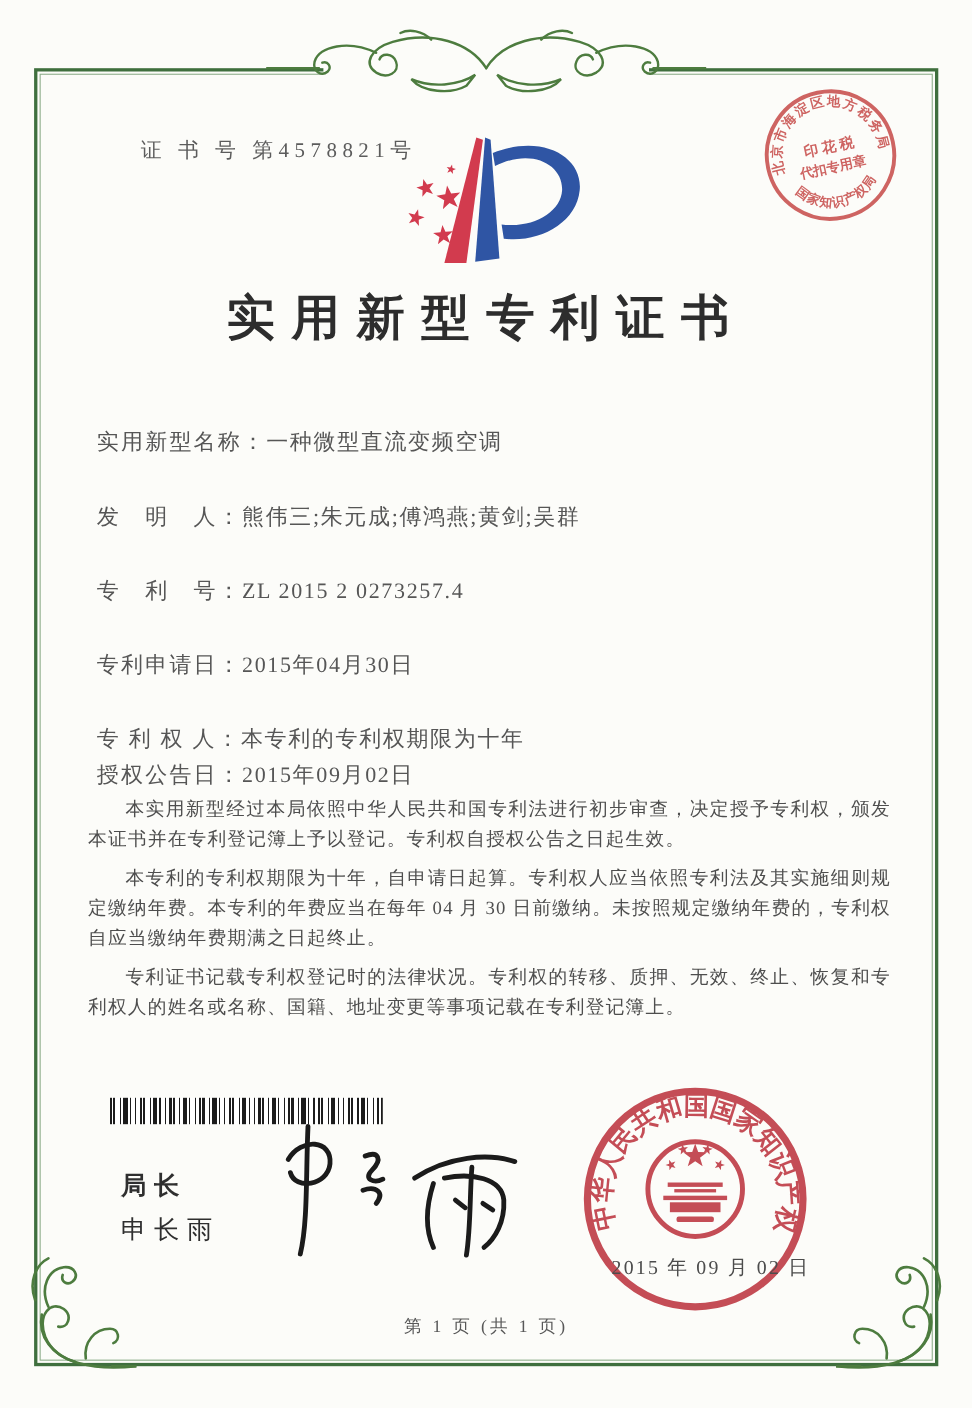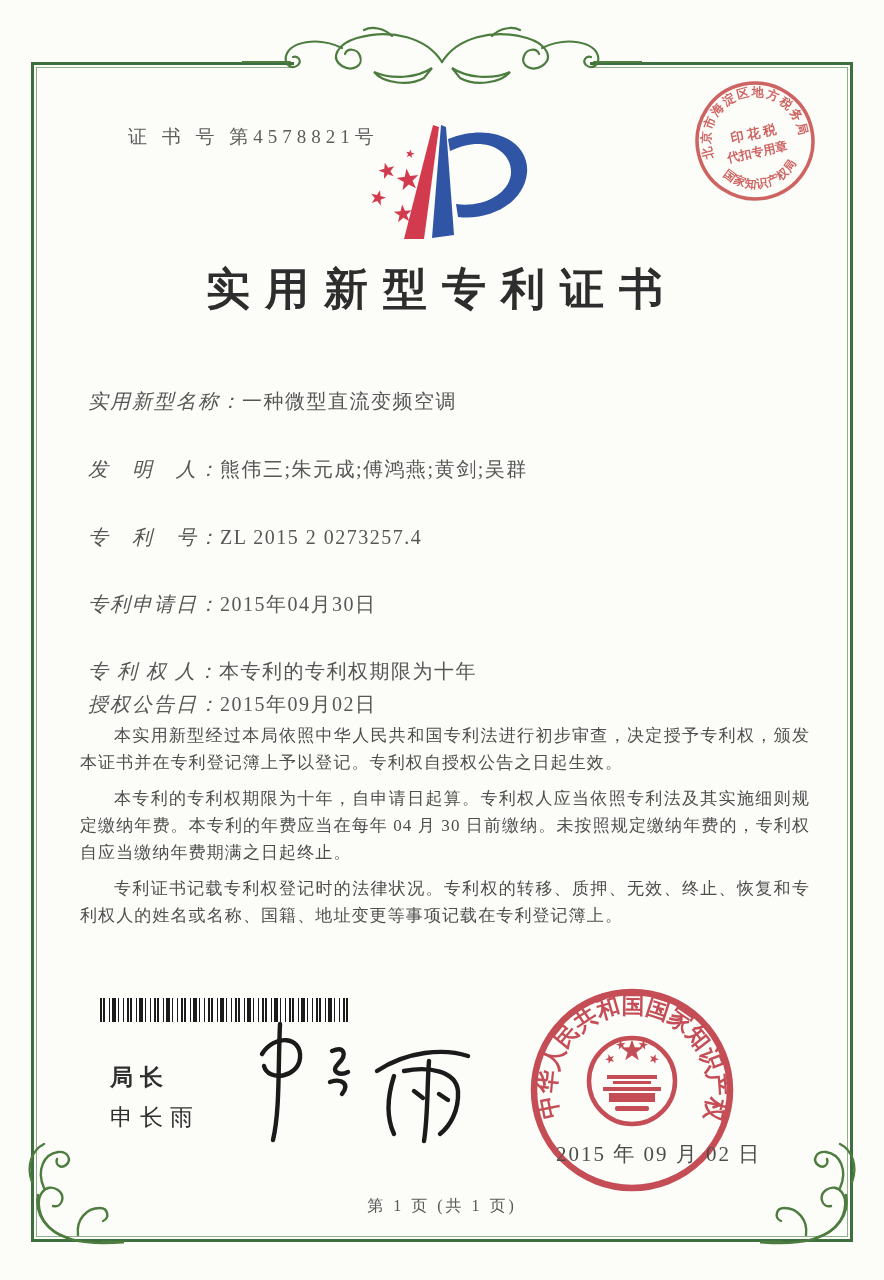--- a/index.html
+++ b/index.html
@@ -16,36 +16,36 @@
   .ornament.bl{left:6px;top:1138px;width:118px;height:118px;}
   .ornament.br{left:760px;top:1138px;width:118px;height:118px;transform:scaleX(-1);}
   
   .cert-number{position:absolute;left:88px;top:124px;font-size:19px;letter-spacing:5px;color:#5c5c5c;margin-left:40px;}
   .logo{position:absolute;left:332px;top:120px;width:228px;height:134px;}
   .tax-seal{position:absolute;left:692px;top:78px;width:126px;height:126px;transform:rotate(-12deg);opacity:.88;}
   .cert-title{position:absolute;left:0;right:0;top:260px;text-align:center;
     font-size:44px;font-weight:bold;letter-spacing:15px;color:#2d2d2d;}
   
   .field{position:absolute;left:88px;right:55px;font-size:20px;color:#565656;letter-spacing:1.5px;white-space:nowrap;}
-  .field .lbl{letter-spacing:2px;font-style:italic;}
+  .field .lbl{letter-spacing:2px;}
   
   .paras{position:absolute;left:80px;width:730px;top:722px;}
   .paras p{margin:0 0 9px 0;font-size:17px;line-height:27px;letter-spacing:1.1px;
     text-indent:2em;text-align:justify;color:#4e4e4e;}
   
   .barcode{position:absolute;left:100px;top:998px;width:248px;height:24px;
     background:repeating-linear-gradient(90deg,
       #1c1c1c 0 2px,#fff 2px 3px,#1c1c1c 3px 5px,#fff 5px 9px,
       #1c1c1c 9px 10px,#fff 10px 12px,#1c1c1c 12px 16px,#fff 16px 18px,
       #1c1c1c 18px 19px,#fff 19px 23px,#1c1c1c 23px 24px,#fff 24px 27px);}
   .director-title{position:absolute;left:110px;top:1062px;font-size:23px;letter-spacing:7px;color:#2f2f2f;font-weight:bold;}
   .director-name{position:absolute;left:110px;top:1102px;font-size:23px;letter-spacing:7px;color:#2f2f2f;}
   .signature{position:absolute;left:244px;top:1016px;width:228px;height:128px;}
   .office-seal{position:absolute;left:526px;top:984px;width:212px;height:212px;opacity:.93;}
-  .issue-date{position:absolute;left:556px;top:1140px;z-index:5;font-size:21px;letter-spacing:2px;color:#4c4c4c;}
+  .issue-date{position:absolute;left:556px;top:1140px;z-index:5;font-size:18px;letter-spacing:2px;color:#4c4c4c;}
   .page-footer{position:absolute;left:0;right:0;top:1196px;text-align:center;
     font-size:16px;letter-spacing:3px;color:#585858;}
   .seal-ring-text{font-family:"Liberation Serif","DejaVu Serif",serif;font-weight:bold;}
 </style>
 </head>
 <body>
 
 <div class="page">
 
   <div class="frame-outer">

